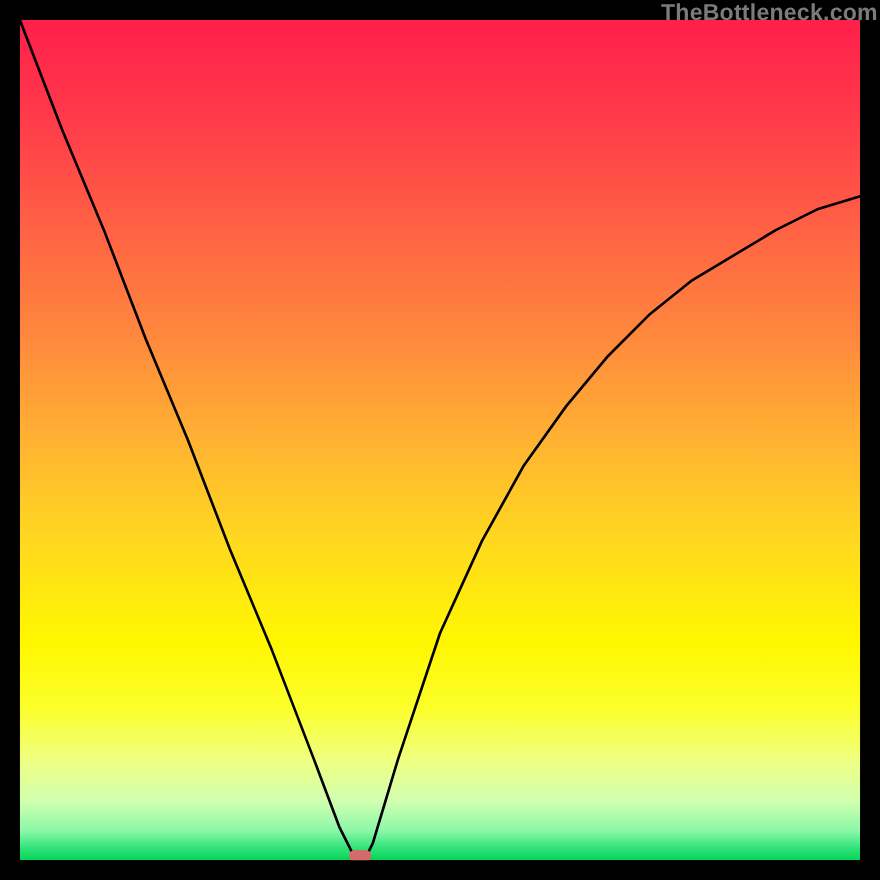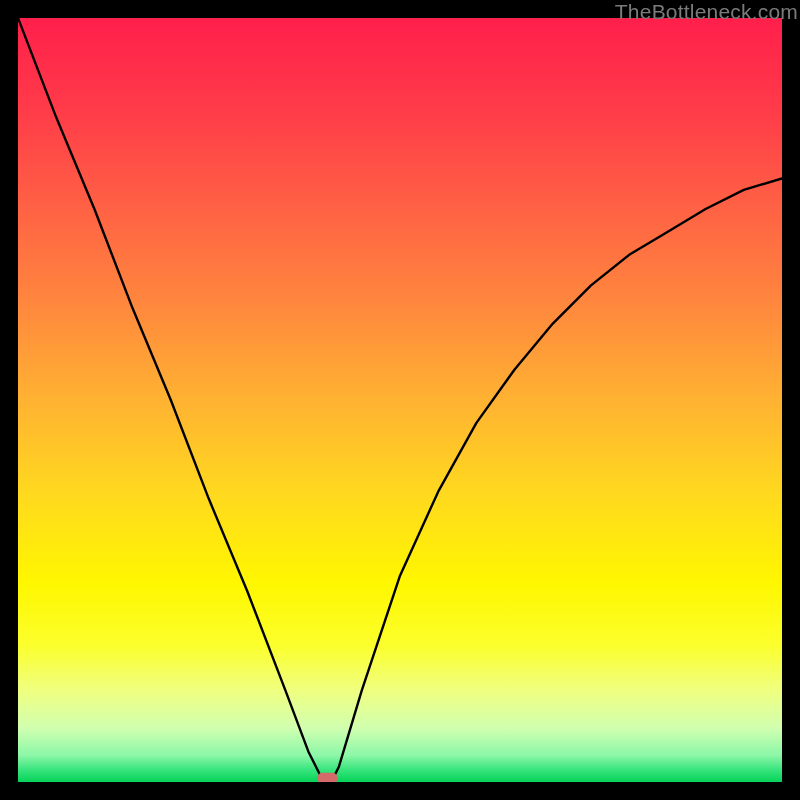--- a/index.html
+++ b/index.html
@@ -26,21 +26,21 @@
     top: 0;
     width: 764px;
     height: 764px;
   }
   .watermark {
     position: absolute;
     top: 0px;
     right: 2px;
     color: #7b7b7b;
     font-size: 21px;
-    font-weight: 400;
+    font-weight: 700;
     letter-spacing: 0.2px;
     user-select: none;
   }
   svg { display: block; }
 </style>
 </head>
 <body>
 
 <div class="frame">
   <svg class="plot" viewBox="0 0 764 764" width="764" height="764" preserveAspectRatio="none">

